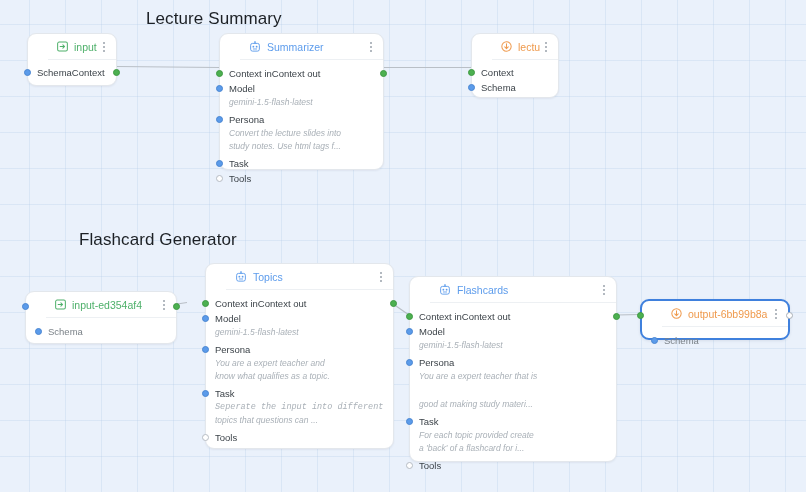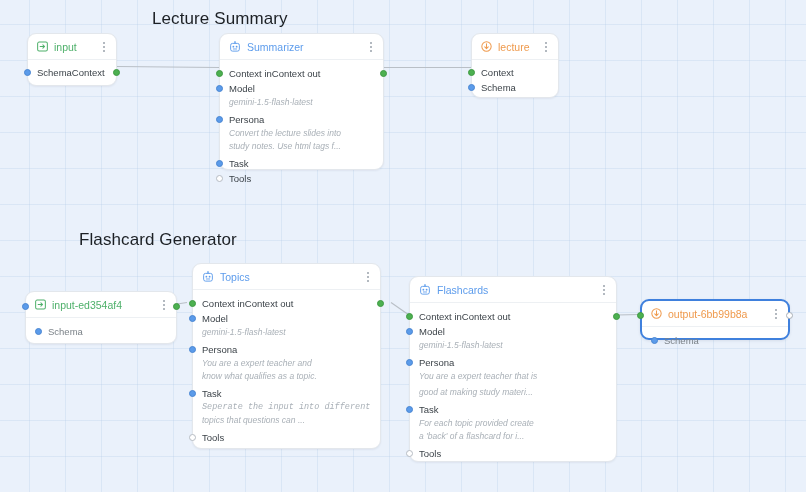--- a/index.html
+++ b/index.html
@@ -53,20 +53,21 @@
   .node.selected {
     border: 2px solid #3f80dd;
     box-shadow: 0 1px 3px rgba(40, 60, 90, 0.10);
   }
   .node-header {
     display: flex;
     align-items: center;
     height: 26px;
     padding: 0 7px 0 9px;
     box-sizing: border-box;
+    margin-left: 20px;
   }
   .node-header.divided {
     border-bottom: 1px solid #edf0f3;
   }
   .node-title {
     font-size: 10.5px;
     margin-left: 6px;
     flex: 1;
     white-space: nowrap;
     overflow: hidden;
@@ -152,21 +153,21 @@
 
     <line x1="384" y1="67.5" x2="471" y2="67.5" stroke="#b9bfc6" stroke-width="1.1"></line>
 
     <line x1="164" y1="306" x2="187" y2="302.5" stroke="#b9bfc6" stroke-width="1.1"></line>
 
     <line x1="391" y1="302.5" x2="409" y2="315" stroke="#b9bfc6" stroke-width="1.1"></line>
 
     <line x1="617" y1="315" x2="640" y2="314.5" stroke="#b9bfc6" stroke-width="1.1"></line>
   </svg>
 
-  <div class="group-title" style="left:152px; top:9px;">Lecture Summary</div>
+  <div class="group-title" style="left:146px; top:9px;">Lecture Summary</div>
 
   <div class="group-title" style="left:79px; top:230px;">Flashcard Generator</div>
 
   <div class="node" style="left:27px; top:33px; width:90px; height:53px;">
     <div class="node-header divided">
       <svg class="hdr-icon" width="11" height="11" viewBox="0 0 12 12">
         <rect x="0.7" y="1.2" width="10.6" height="9.6" rx="1.6" fill="none" stroke="#4eb06a" stroke-width="1.1"></rect>
         <path d="M3 6 H8" stroke="#4eb06a" stroke-width="1.1" fill="none"></path>
         <path d="M6.4 4.2 L8.3 6 L6.4 7.8" stroke="#4eb06a" stroke-width="1.1" fill="none" stroke-linecap="round" stroke-linejoin="round"></path>
       </svg>
@@ -282,21 +283,21 @@
       </div>
     </div>
     <div class="node-body" style="padding-top:6px;">
       <div class="row">
         <span class="port port-blue" style="left:0px; top:4px;"></span>
         <span class="row-label muted" style="margin-left:13px;">Schema</span>
       </div>
     </div>
   </div>
 
-  <div class="node" style="left:192px; top:263px; width:189px; height:186px;">
+  <div class="node" style="left:205px; top:263px; width:189px; height:186px;">
     <div class="node-header divided">
       <svg class="hdr-icon" width="12" height="12" viewBox="0 0 14 14">
         <path d="M7 1.2 V2.6" stroke="#5d9cec" stroke-width="1.1" stroke-linecap="round"></path>
         <circle cx="7" cy="1.1" r="0.9" fill="#5d9cec"></circle>
         <rect x="1.9" y="2.8" width="10.2" height="9" rx="2.2" fill="none" stroke="#5d9cec" stroke-width="1.1"></rect>
         <circle cx="5.1" cy="6.6" r="1.05" fill="#5d9cec"></circle>
         <circle cx="8.9" cy="6.6" r="1.05" fill="#5d9cec"></circle>
         <path d="M5.1 9.3 H8.9" stroke="#5d9cec" stroke-width="1" stroke-linecap="round"></path>
       </svg>
       <div class="node-title title-blue">Topics</div>
@@ -372,21 +373,21 @@
       <div class="row">
         <span class="port port-blue port-l" style="top:4px;"></span>
         <span class="row-label">Model</span>
       </div>
       <div class="sub">gemini-1.5-flash-latest</div>
 
       <div class="row">
         <span class="port port-blue port-l" style="top:4px;"></span>
         <span class="row-label">Persona</span>
       </div>
-      <div class="sub" style="margin-bottom:4px;">You are a expert teacher that is</div>
+      <div class="sub" style="margin-bottom:16px;">You are a expert teacher that is</div>
       <div class="sub">good at making study materi...</div>
 
       <div class="row">
         <span class="port port-blue port-l" style="top:4px;"></span>
         <span class="row-label">Task</span>
       </div>
       <div class="sub" style="margin-bottom:0;">For each topic provided create</div>
       <div class="sub">a 'back' of a flashcard for i...</div>
 
       <div class="row">

